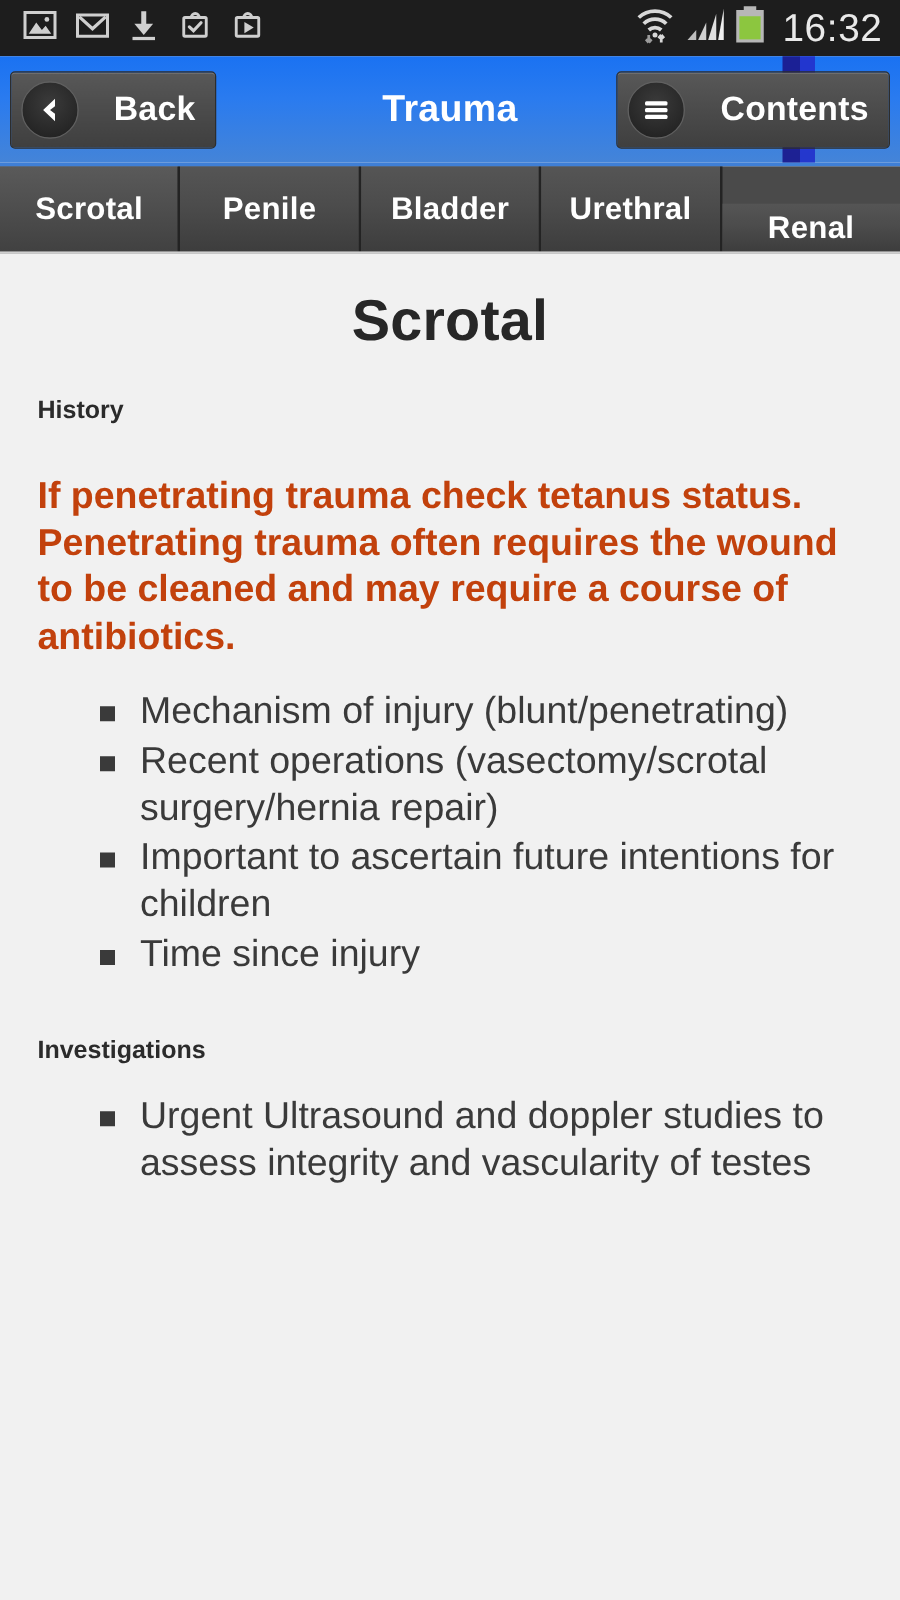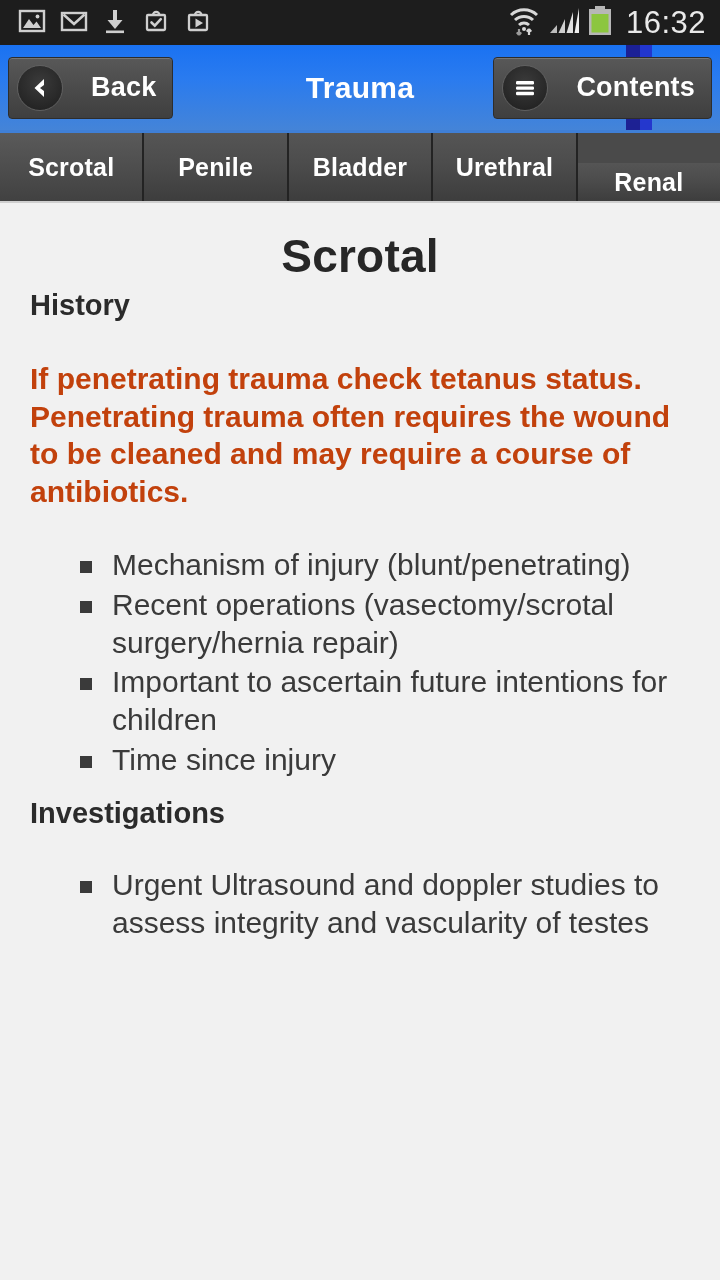--- a/index.html
+++ b/index.html
@@ -149,35 +149,35 @@
   }
   .page-title {
     text-align: center;
     font-size: 46px;
     font-weight: bold;
     color: #272727;
     margin-top: 26px;
     letter-spacing: 0.2px;
   }
   .section-head {
-    font-size: 29px;
+    font-size: 20px;
     font-weight: bold;
     color: #2b2b2b;
-    margin-top: 6px;
+    margin-top: 34px;
   }
   .para {
     font-size: 30px;
     font-weight: bold;
     color: #c2410c;
     line-height: 1.25;
     margin-top: 38px;
   }
   ul.bul {
     list-style: none;
-    margin: 36px 0 0 0;
+    margin: 22px 0 0 0;
     padding: 0 0 0 50px;
   }
   ul.bul li {
     position: relative;
     font-size: 30px;
     line-height: 1.26;
     color: #3a3a3a;
     padding-left: 32px;
     margin-bottom: 2px;
     font-weight: 400;

